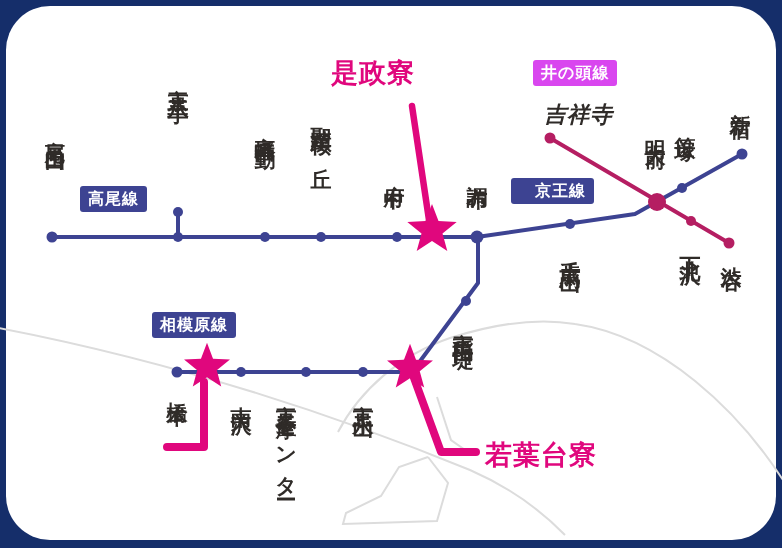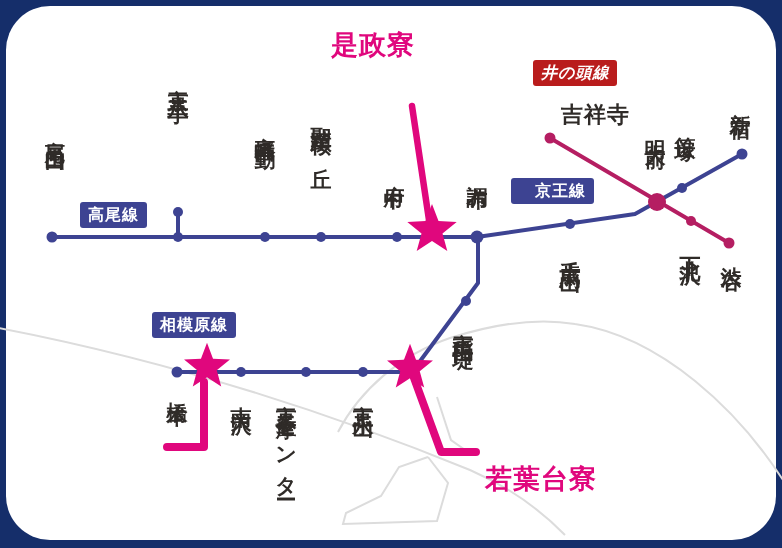--- a/index.html
+++ b/index.html
@@ -22,30 +22,30 @@
     line-height:25px;letter-spacing:4px;white-space:pre-wrap;
   }
   .hlabel{
     position:absolute;font-size:22px;font-weight:600;color:#2f2b28;letter-spacing:1px;
   }
   .badge{
     position:absolute;color:#ffffff;font-size:16px;font-weight:600;
     padding:3px 8px 4px;border-radius:3px;letter-spacing:1px;line-height:19px;
   }
   .badge.navy{background:#3d4392;}
-  .badge.crimson{background:#b91c1c;font-style:italic;}
+  .badge.crimson{background:#d946ef;}
   .dorm{
     position:absolute;color:#e0077d;font-size:27px;font-weight:700;
     line-height:34px;letter-spacing:1px;
   }
   .dorm .l1{display:block;}
   .dorm .l2{display:block;}
-  .dorm.koremasa .l1{padding-left:26px;}
+  .dorm.koremasa .l1{padding-left:26px;margin-top:28px;}
   .dorm.higashi .l1{padding-left:10px;}
-  .dorm.wakaba .l1{padding-left:8px;margin-top:24px;}
+  .dorm.wakaba .l1{padding-left:8px;}
 </style>
 </head>
 <body>
 
 <div class="canvas"></div>
 
 <svg class="map" viewBox="0 0 782 548">
   <defs>
     <polygon id="star-shape" points="0,-26 6.5,-8.9 24.7,-8 10.5,3.4 15.3,21 0,11 -15.3,21 -10.5,3.4 -24.7,-8 -6.5,-8.9"></polygon>
   </defs>
@@ -83,36 +83,36 @@
 
   <line class="leader" x1="412" y1="106" x2="429" y2="220" stroke-width="6.5" stroke="#e0077d"></line>
   <path class="leader" d="M 167 447 L 204 447 L 204 382" stroke-width="8" stroke="#e0077d"></path>
   <path class="leader" d="M 476 452 L 441 452 L 414 378" stroke-width="8" stroke="#e0077d"></path>
 
   <use href="#star-shape" transform="translate(432,230)" fill="#e0077d"></use>
   <use href="#star-shape" transform="translate(207,367) scale(0.93)" fill="#e0077d"></use>
   <use href="#star-shape" transform="translate(410,368) scale(0.93)" fill="#e0077d"></use>
 </svg>
 
-<div class="badge navy" style="left:80px;top:202px;">高尾線</div>
+<div class="badge navy" style="left:80px;top:186px;">高尾線</div>
 <div class="badge navy" style="left:511px;top:178px;padding-left:24px;">京王線</div>
 <div class="badge crimson" style="left:533px;top:60px;">井の頭線</div>
 <div class="badge navy" style="left:152px;top:312px;">相模原線</div>
 
 <div class="vlabel" style="left:43px;top:124px;">高尾山口</div>
 <div class="vlabel" style="left:166px;top:72px;">京王八王子</div>
 <div class="vlabel" style="left:253px;top:120px;">高幡不動</div>
 <div class="vlabel" style="left:309px;top:110px;">聖蹟桜ヶ丘</div>
 <div class="vlabel" style="left:382px;top:168px;">府中</div>
 <div class="vlabel" style="left:465px;top:168px;">調布</div>
 <div class="vlabel" style="left:558px;top:243px;">千歳烏山</div>
 <div class="vlabel" style="left:643px;top:124px;">明大前</div>
 <div class="vlabel" style="left:673px;top:120px;">笹塚</div>
 <div class="vlabel" style="left:728px;top:96px;">新宿</div>
-<div class="hlabel" style="left:561px;top:100px;">吉祥寺</div>
+<div class="hlabel" style="left:544px;top:100px;font-style:italic;">吉祥寺</div>
 <div class="vlabel" style="left:678px;top:240px;">下北沢</div>
 <div class="vlabel" style="left:719px;top:250px;">渋谷</div>
 <div class="vlabel" style="left:451px;top:316px;">京王稲田堤</div>
 <div class="vlabel" style="left:351px;top:388px;">京王永山</div>
 <div class="vlabel" style="left:274px;top:388px;height:108px;">京王多摩センター</div>
 <div class="vlabel" style="left:229px;top:390px;">南大沢</div>
 <div class="vlabel" style="left:165px;top:385px;">橋本</div>
 
 <div class="dorm koremasa" style="left:305px;top:28px;">
   <span class="l1">是政寮</span>

